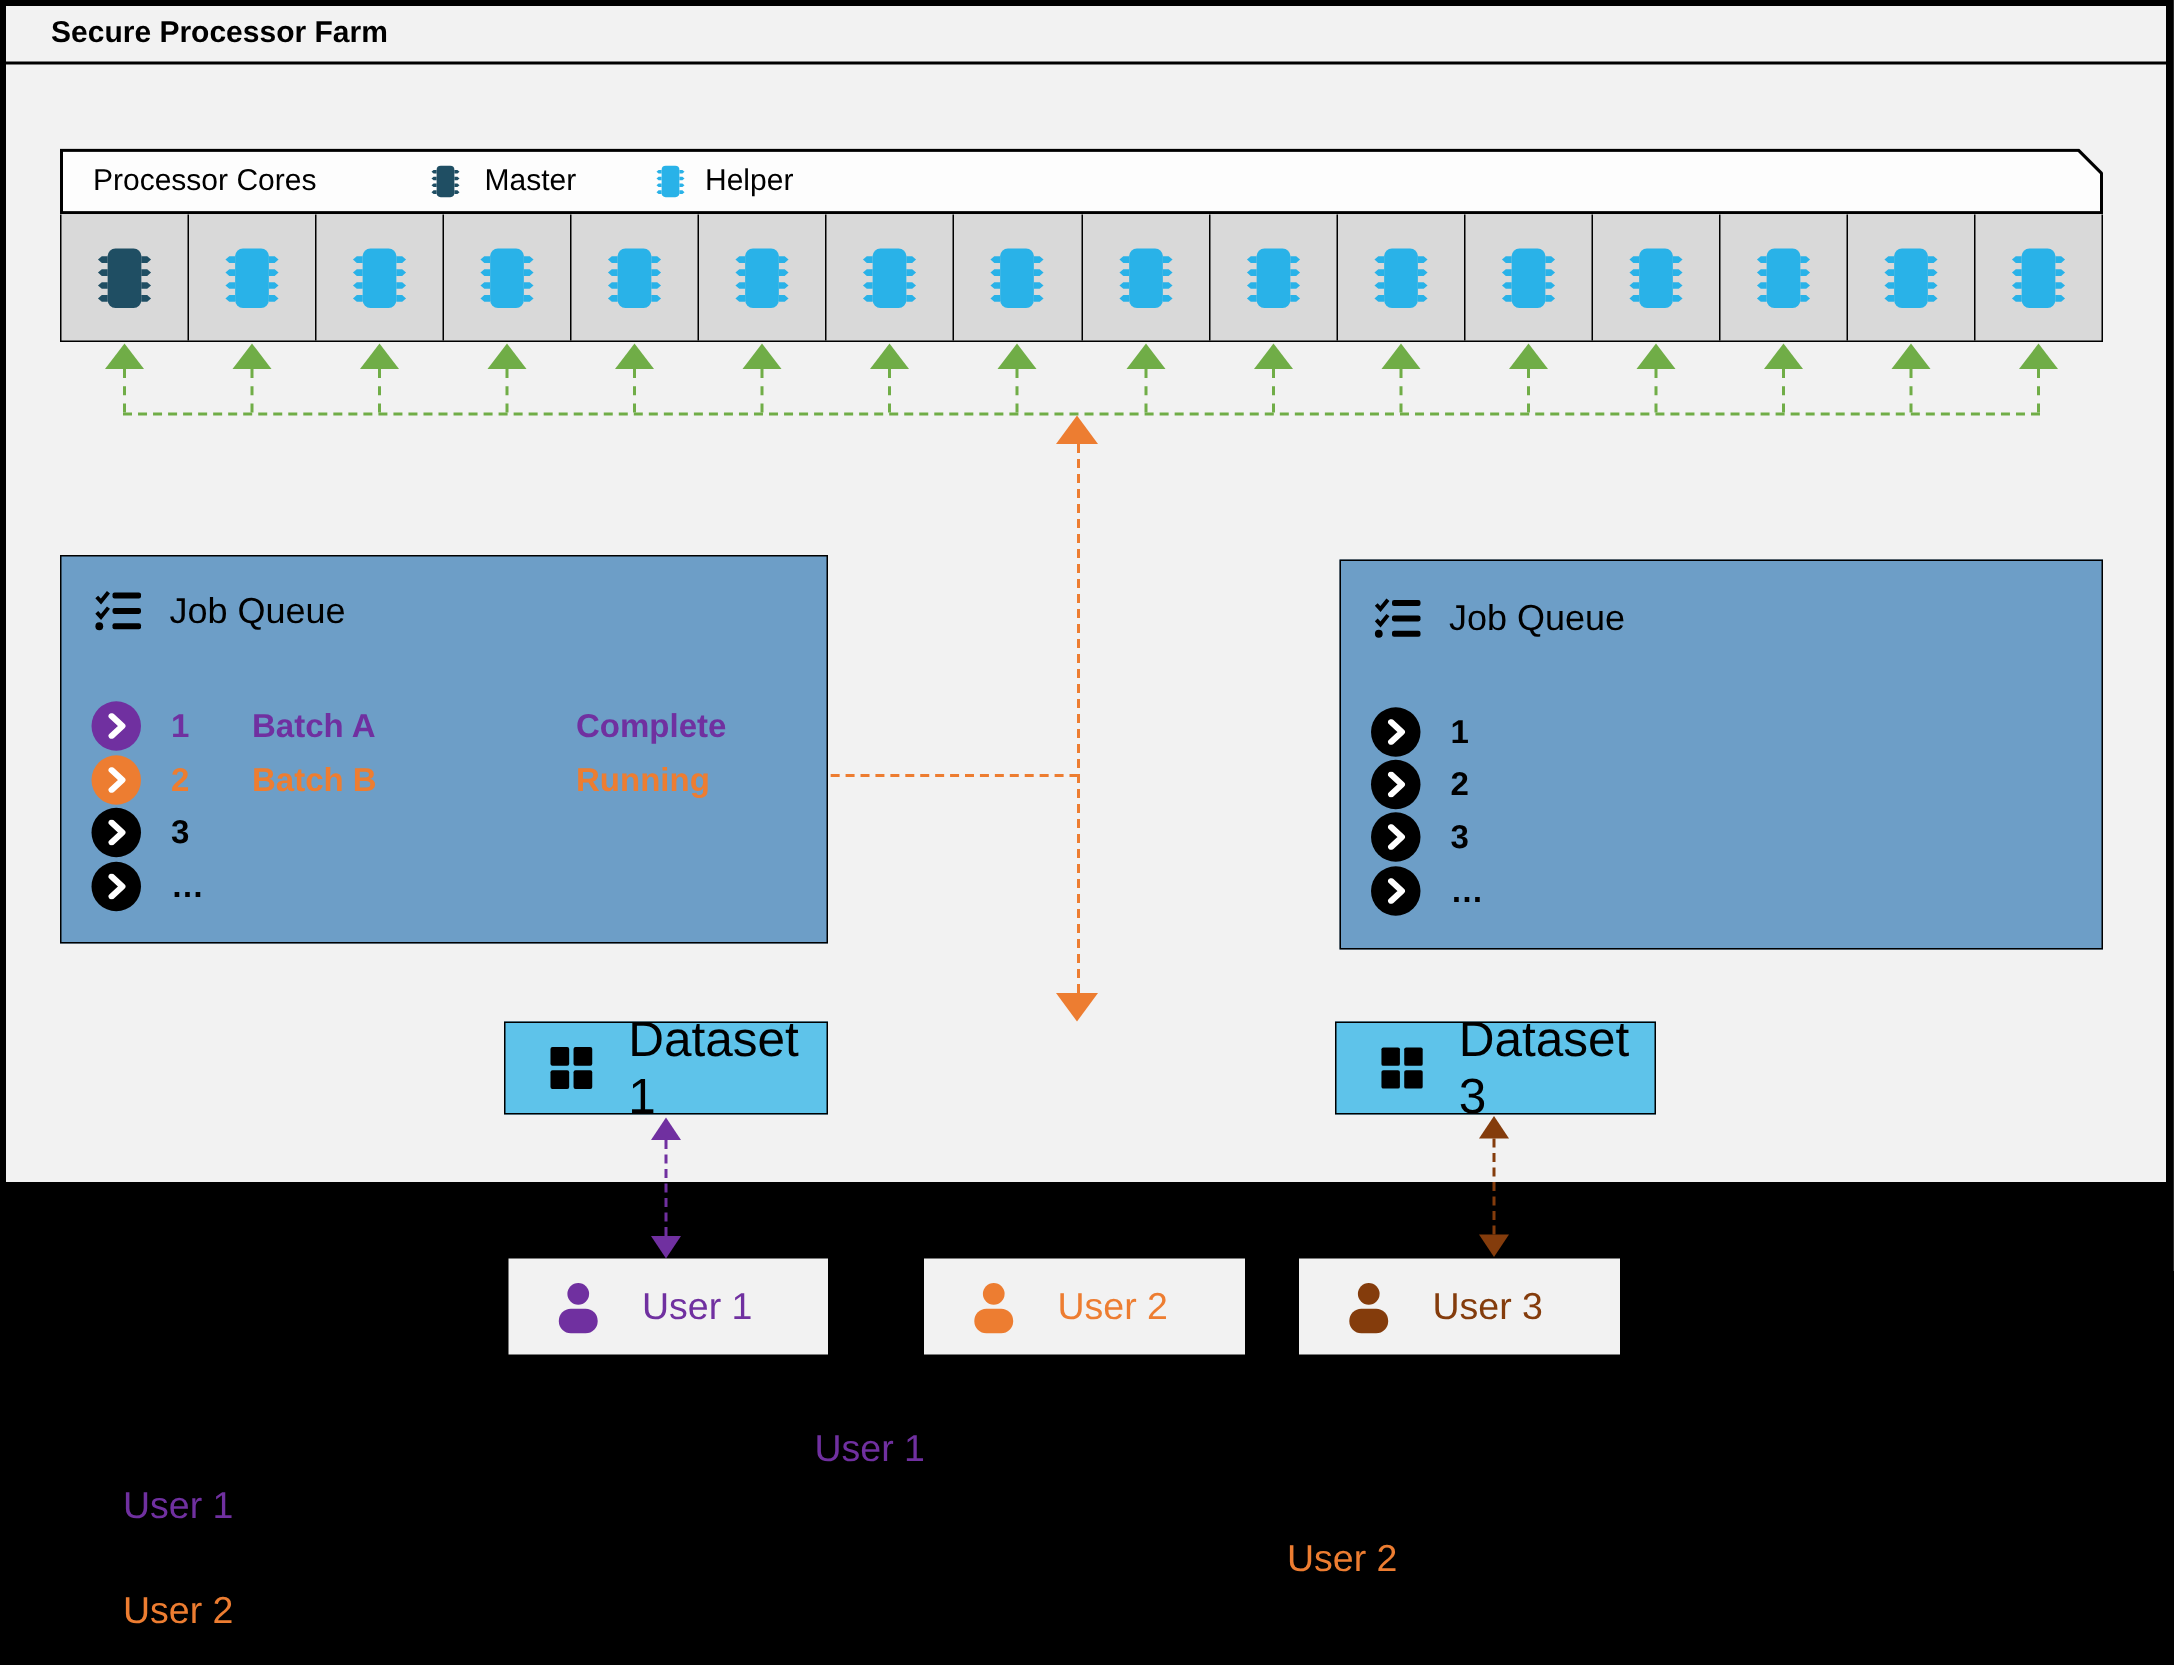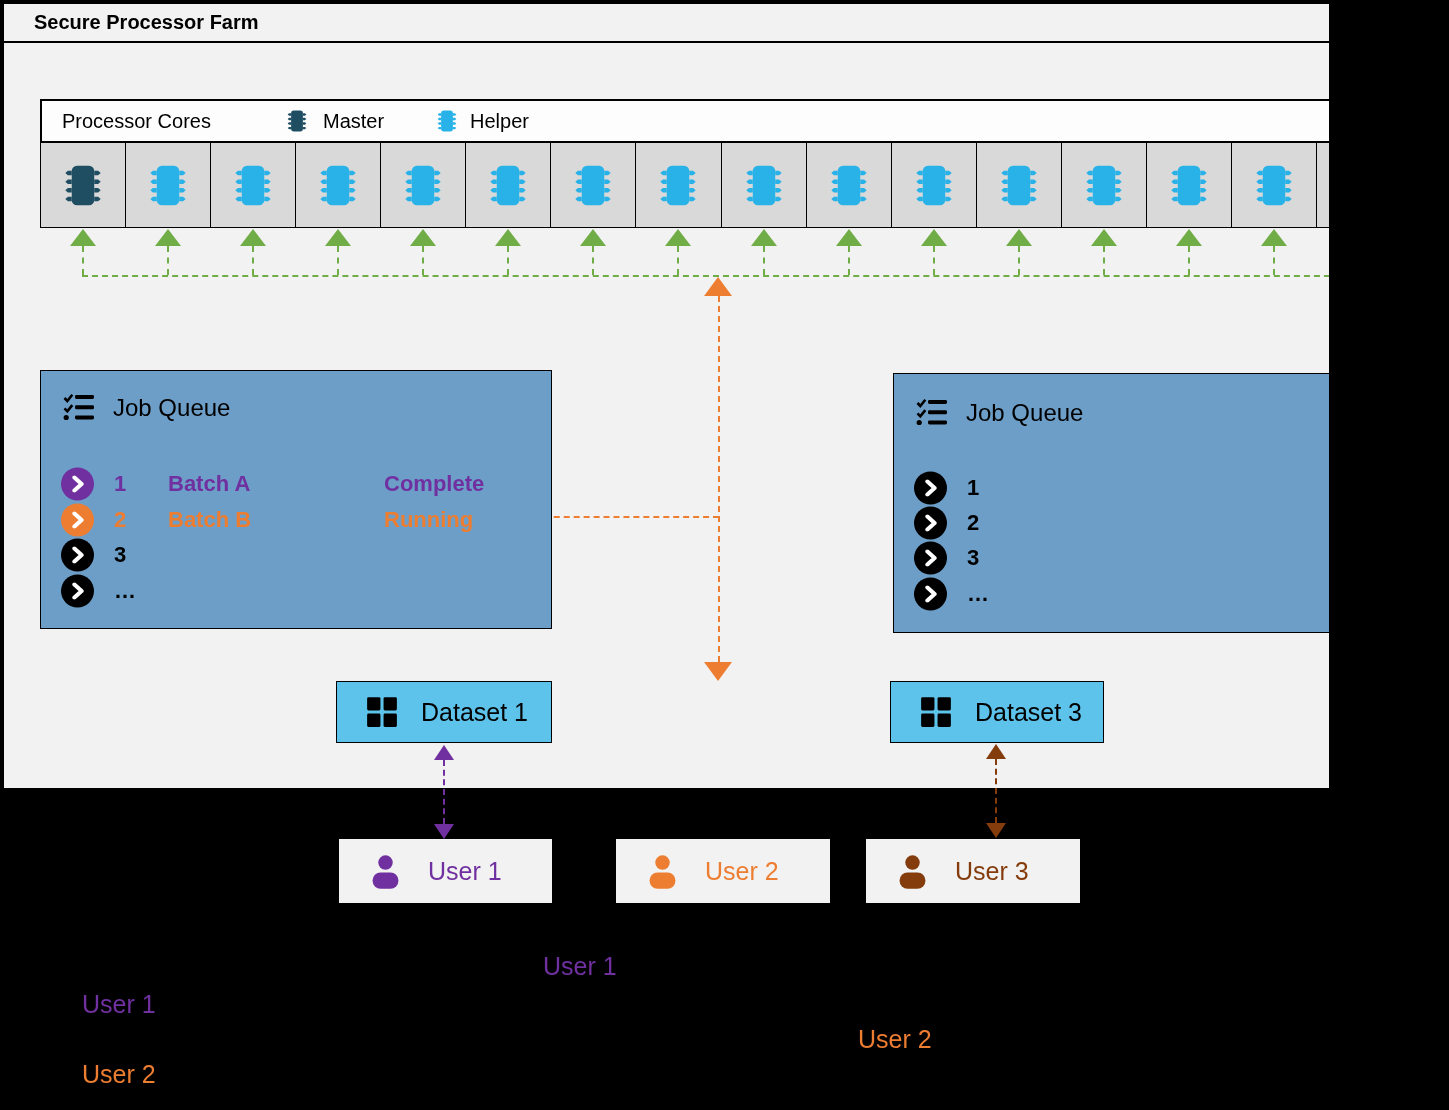--- a/index.html
+++ b/index.html
@@ -3,21 +3,21 @@
 <meta charset="utf-8">
 <style>
   :root{
     --purple:#7030a0; --orange:#ed7d31; --brown:#843c0c; --green:#70ad47;
     --master:#1f4e63; --helper:#29b2e8; --ctrl-blue:#6d9ec7; --dataset-blue:#5ec3ea;
     --panel:#f2f2f2; --cell:#d9d9d9; --ink:#000;
   }
   *{margin:0;padding:0;box-sizing:border-box}
   html,body{background:#000;}
   body{font-family:"Liberation Sans", sans-serif; color:#000;}
-  .stage{position:relative;width:1329px;height:1110px;background:#000;overflow:hidden;}
+  .stage{position:relative;width:1449px;height:1110px;background:#000;overflow:hidden;}
 
   
   .panel{position:absolute;left:2px;top:2px;width:1444px;height:788px;background:var(--panel);
          border:2px solid #000;}
   .panel-title{position:absolute;left:0;top:0;width:100%;height:39px;border-bottom:2px solid #000;
                display:flex;align-items:center;padding-left:30px;font-size:20px;font-weight:700;}
 
   
   .tab{position:absolute;}
   .tab .tab-border{position:absolute;inset:0;background:#000;
@@ -71,21 +71,21 @@
         display:flex;align-items:center;justify-content:center;}
   .chev svg{width:12px;height:17px;}
   .chev.black-bg{background:#000;} .chev.purple-bg{background:var(--purple);} .chev.orange-bg{background:var(--orange);}
   .job-row span{position:absolute;top:50%;transform:translateY(-50%);font-size:22px;font-weight:700;white-space:nowrap;}
   .purple{color:var(--purple);} .orange{color:var(--orange);} .brown{color:var(--brown);}
 
   
   .dataset{position:absolute;background:var(--dataset-blue);border:1.5px solid #000;
            display:flex;align-items:center;padding-left:28px;gap:22px;}
   .grid-icon{width:34px;height:34px;} .grid-icon rect{fill:#000;}
-  .dataset .label{font-size:25px;}
+  .dataset .label{font-size:33px;}
   .userbox{position:absolute;background:var(--panel);display:flex;align-items:center;padding-left:28px;gap:24px;}
   .person{width:37px;height:37px;}
   .person-purple circle,.person-purple rect{fill:var(--purple);}
   .person-orange circle,.person-orange rect{fill:var(--orange);}
   .person-brown circle,.person-brown rect{fill:var(--brown);}
   .userbox .label{font-size:25px;}
 
   .float-label{position:absolute;font-size:25px;white-space:nowrap;}
 </style>
 </head>

